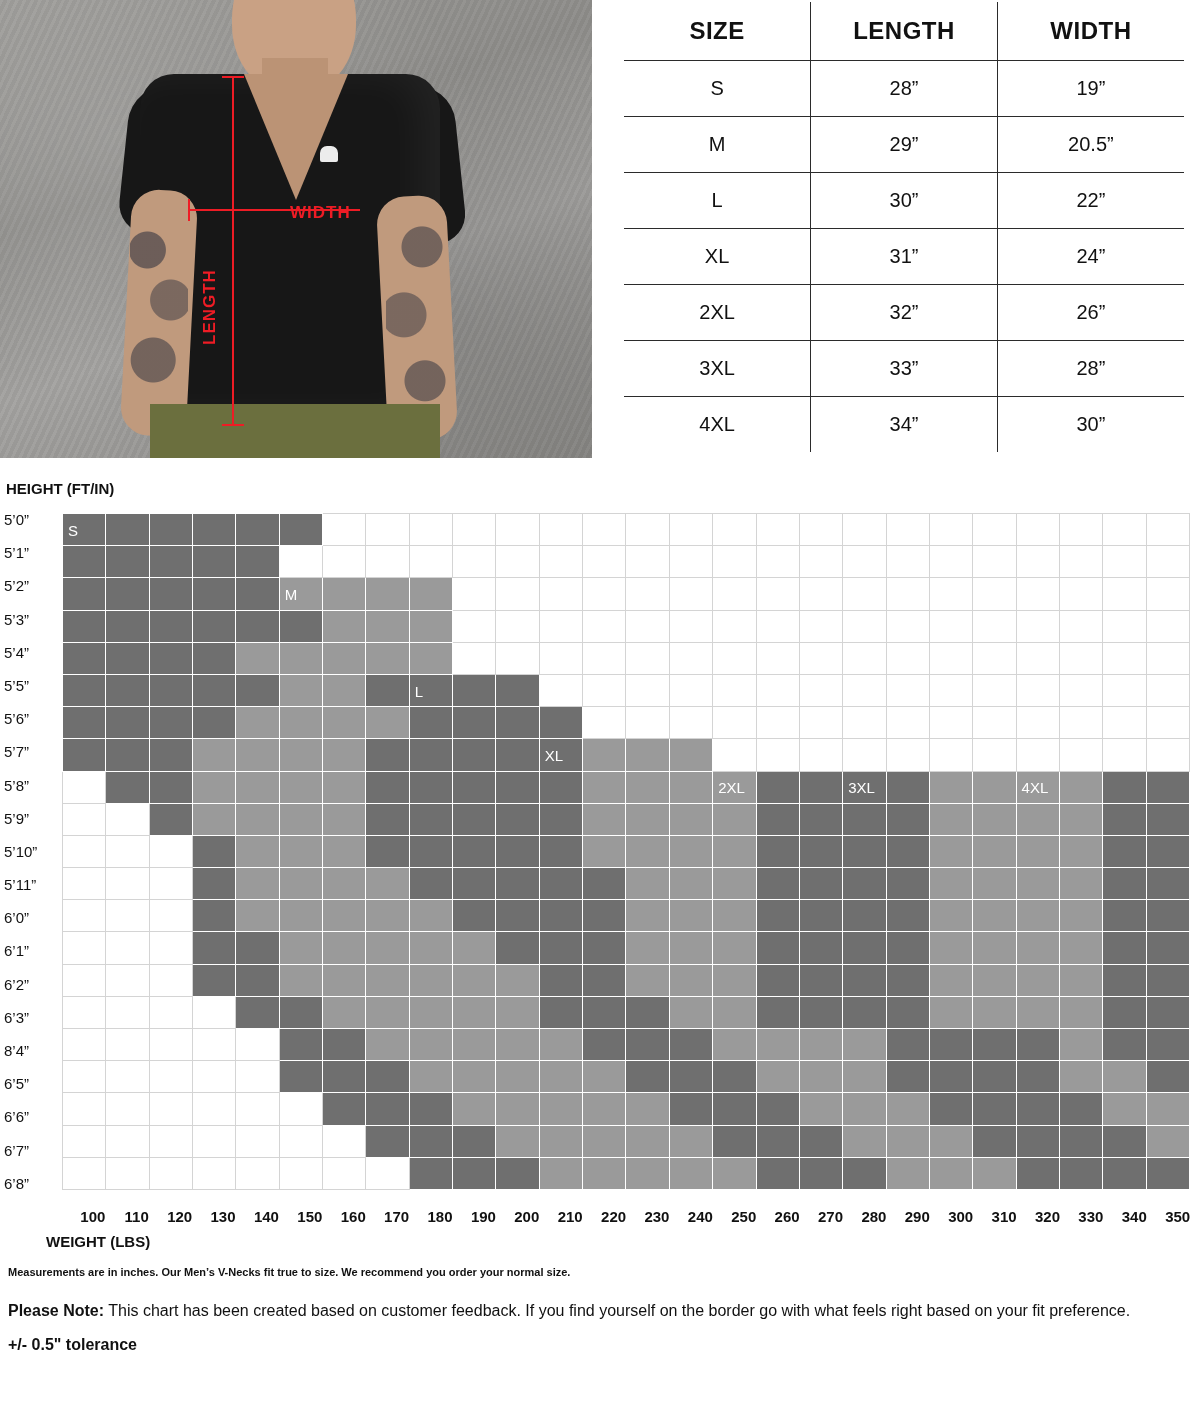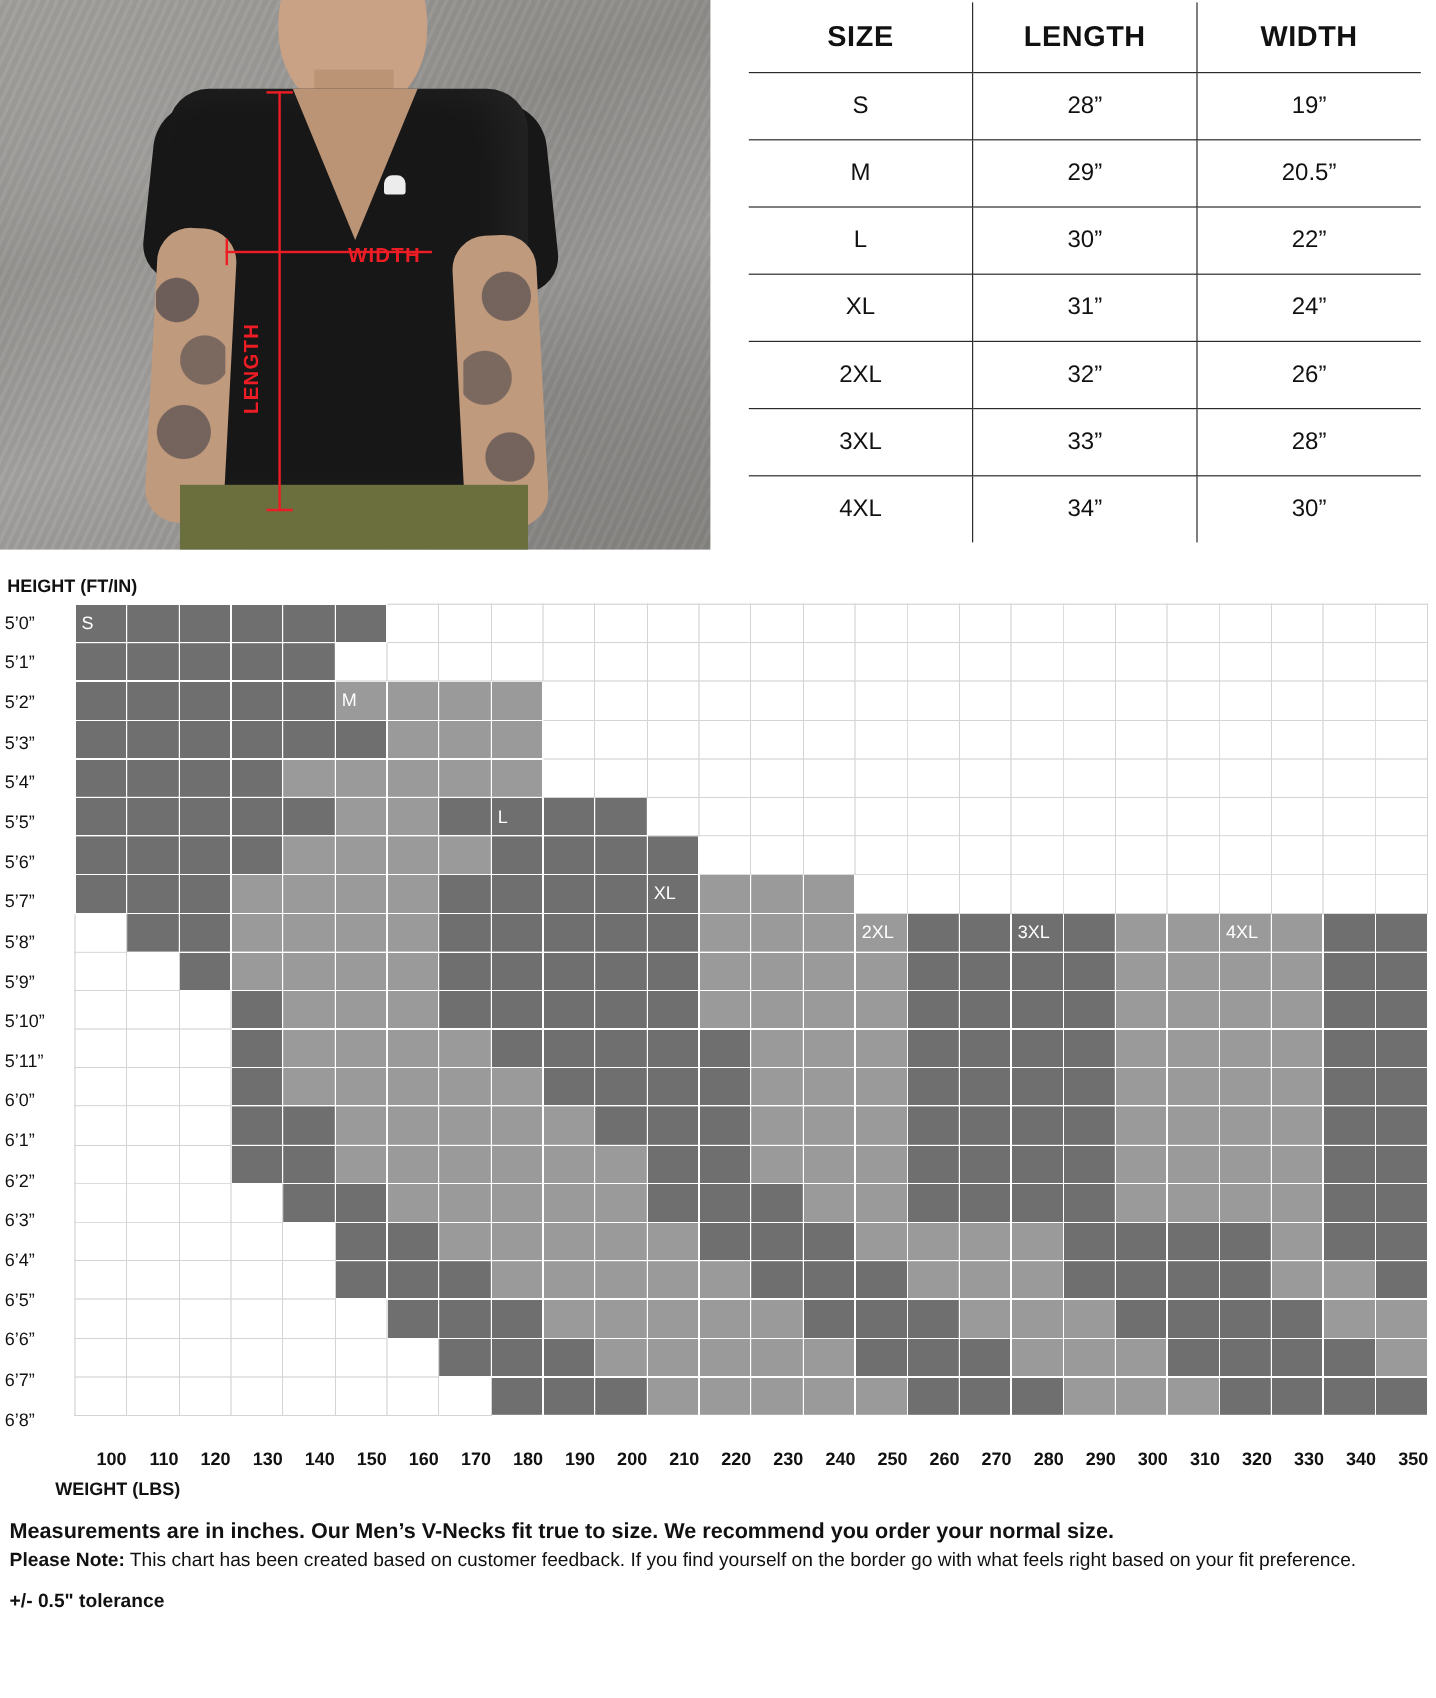--- a/index.html
+++ b/index.html
@@ -264,21 +264,21 @@
     width: 1197px;
   }
   .height-label {
     font-size: 15px;
     font-weight: 700;
     margin-bottom: 6px;
     margin-left: 2px;
   }
   .grid-area {
     display: flex;
-    align-items: flex-start;
+    align-items: center;
   }
   .row-labels {
     width: 58px;
     flex: 0 0 58px;
   }
   .row-labels div {
     height: 33.2px;
     line-height: 33.2px;
     font-size: 15px;
     text-align: left;
@@ -329,23 +329,23 @@
     font-size: 15px;
     font-weight: 700;
   }
 
   
   .notes {
     padding: 16px 8px 0 8px;
     box-sizing: border-box;
   }
   .note-main {
-    font-size: 18px;
+    font-size: 11px;
     font-weight: 700;
-    margin-bottom: 3px;
+    margin-bottom: 22px;
   }
   .note-sub {
     font-size: 16px;
     line-height: 1.35;
     margin-bottom: 14px;
   }
   .note-sub b { font-weight: 700; }
   .note-tol {
     font-size: 16px;
     font-weight: 700;
@@ -442,21 +442,21 @@
         <div>5’6”</div>
         <div>5’7”</div>
         <div>5’8”</div>
         <div>5’9”</div>
         <div>5’10”</div>
         <div>5’11”</div>
         <div>6’0”</div>
         <div>6’1”</div>
         <div>6’2”</div>
         <div>6’3”</div>
-        <div>6’4”</div>
+        <div>8’4”</div>
         <div>6’5”</div>
         <div>6’6”</div>
         <div>6’7”</div>
         <div>6’8”</div>
       </div>
     <div class="grid-holder">
       <table class="fit-grid">
         <tbody id="fit-grid-body">
             <tr>
               <td class="g1">

